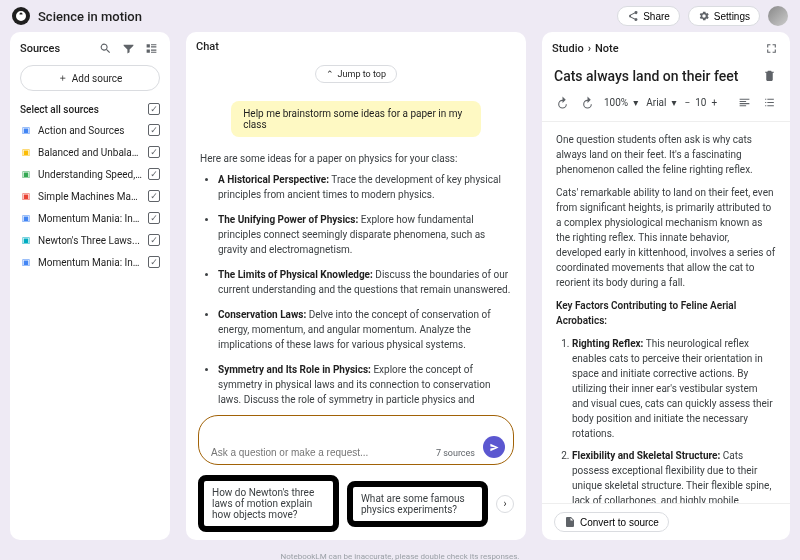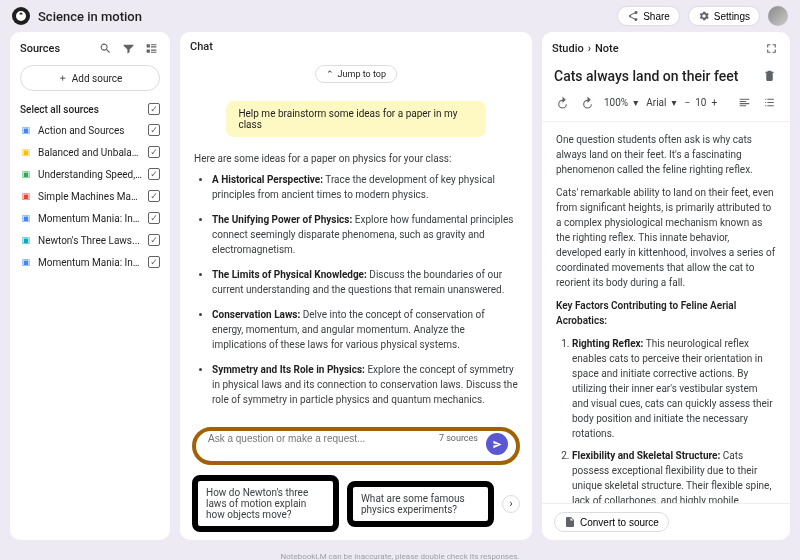--- a/index.html
+++ b/index.html
@@ -4,21 +4,21 @@
 <style>
 * { box-sizing: border-box; margin: 0; padding: 0; }
 body { font-family: "Google Sans", Roboto, Arial, sans-serif; font-size: 11px; background: #eeeaf4; color: #1f1f1f; width: 800px; height: 560px; overflow: hidden; }
 .topbar { display: flex; align-items: center; padding: 6px 12px; gap: 8px; }
 .topbar .logo { width: 18px; height: 18px; border-radius: 50%; background: #1f1f1f; display: flex; align-items: center; justify-content: center; }
 .topbar .logo svg { width: 12px; height: 12px; fill: #fff; }
 .topbar .title { font-size: 13px; font-weight: 500; }
 .topbar .spacer { flex: 1; }
 .pill-btn { display: inline-flex; align-items: center; gap: 4px; border: 1px solid #dadce0; background: #fff; border-radius: 14px; padding: 3px 9px; font-size: 10px; cursor: pointer; }
 .avatar { width: 20px; height: 20px; border-radius: 50%; background: linear-gradient(135deg,#888,#ccc); }
-.columns { display: flex; gap: 10px; padding: 0 10px 10px 10px; height: calc(100% - 42px); }
+.columns { display: flex; gap: 16px; padding: 0 10px 10px 10px; height: calc(100% - 42px); }
 .panel { background: #fff; border-radius: 10px; display: flex; flex-direction: column; overflow: hidden; }
 .panel.sources { width: 160px; }
 .panel.chat { flex: 1; }
 .panel.studio { width: 248px; }
 .panel-header { display: flex; align-items: center; padding: 8px 10px; font-size: 11px; font-weight: 500; gap: 6px; }
 .panel-header .grow { flex: 1; }
 .ico-btn { background: none; border: none; padding: 2px; cursor: pointer; color: #5f6368; display: inline-flex; }
 .ico-btn svg { width: 13px; height: 13px; fill: currentColor; }
 .add-source { margin: 0 10px 8px 10px; border: 1px solid #dadce0; border-radius: 16px; padding: 5px; font-size: 10px; text-align: center; cursor: pointer; display: flex; align-items: center; justify-content: center; gap: 4px; }
 .select-all { display: flex; align-items: center; padding: 4px 10px; font-size: 10px; font-weight: 500; }
@@ -29,21 +29,21 @@
 .source-item .name { flex: 1; white-space: nowrap; overflow: hidden; text-overflow: ellipsis; }
 .src-ico { width: 12px; height: 12px; display: inline-flex; align-items: center; justify-content: center; font-size: 9px; }
 .chat-body { flex: 1; overflow-y: auto; padding: 4px 14px 8px 14px; position: relative; }
 .jump-pill { position: absolute; top: 4px; left: 50%; transform: translateX(-50%); border: 1px solid #dadce0; border-radius: 14px; background: #fff; padding: 3px 10px; font-size: 9px; display: flex; align-items: center; gap: 4px; cursor: pointer; }
 .user-msg { background: #fef9c3; border-radius: 8px; padding: 7px 12px; font-size: 10px; margin: 36px auto 14px auto; width: fit-content; max-width: 80%; }
 .assistant-msg { font-size: 10px; line-height: 1.5; color: #3c4043; }
 .assistant-msg ul { padding-left: 18px; margin: 6px 0 10px 0; }
 .assistant-msg li { margin-bottom: 10px; }
 .assistant-msg strong { color: #1f1f1f; }
 .chat-input-wrap { padding: 8px 12px 4px 12px; }
-.chat-input { border: 4px solid #a16207; border-radius: 20px; padding: 2px 8px 6px 12px; display: flex; align-items: flex-start; gap: 8px; }
+.chat-input { border: 1px solid #a16207; border-radius: 20px; padding: 20px 8px 6px 12px; display: flex; align-items: flex-end; gap: 8px; }
 .chat-input input { border: none; outline: none; flex: 1; font-size: 10px; color: #5f6368; }
 .src-count { font-size: 9px; color: #5f6368; }
 .send-btn { width: 22px; height: 22px; border-radius: 50%; background: #5b57d0; display: flex; align-items: center; justify-content: center; cursor: pointer; }
 .send-btn svg { width: 11px; height: 11px; fill: #fff; }
 .suggestions { display: flex; gap: 8px; padding: 6px 12px 8px 12px; align-items: center; }
 .sugg { flex: 1; border: 6px solid #000000; border-radius: 8px; padding: 6px 8px; font-size: 10px; color: #3c4043; cursor: pointer; }
 .sugg-nav { width: 18px; height: 18px; border: 1px solid #dadce0; border-radius: 50%; display: flex; align-items: center; justify-content: center; cursor: pointer; font-size: 10px; }
 .footer-note { text-align: center; font-size: 8px; color: #9aa0a6; padding: 2px 0 4px 0; }
 .studio-bc { display: flex; align-items: center; gap: 4px; font-size: 11px; font-weight: 500; }
 .note-title-row { display: flex; align-items: center; padding: 2px 12px 6px 12px; }

